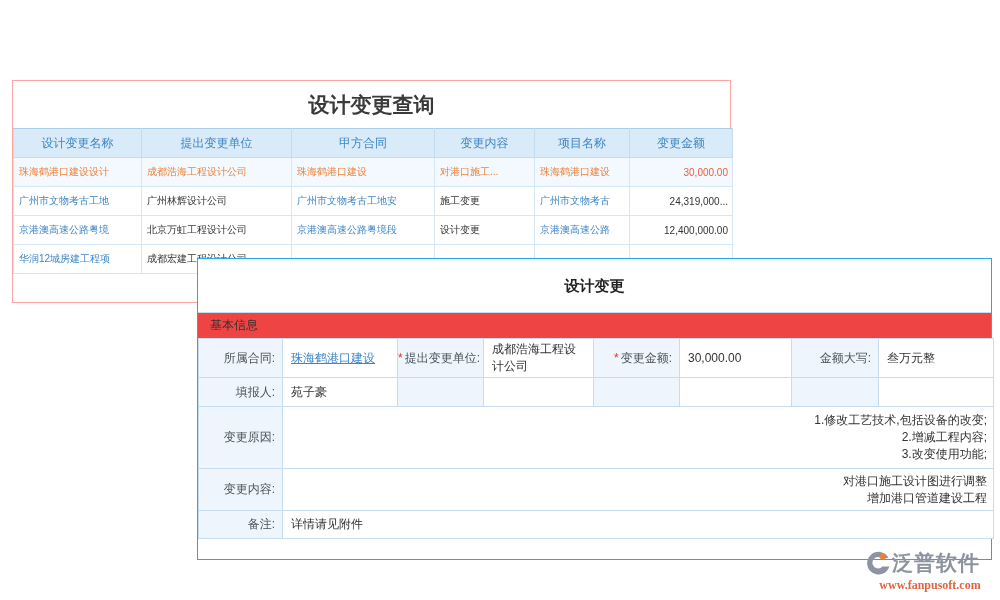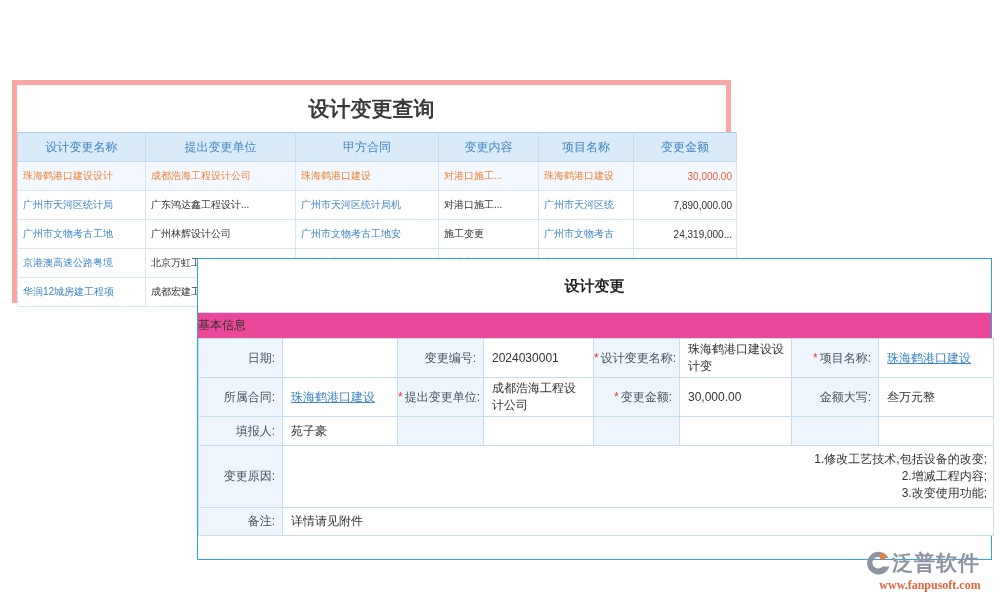--- a/index.html
+++ b/index.html
@@ -10,21 +10,21 @@
     font-family: "Liberation Sans", "DejaVu Sans", sans-serif;
     overflow: hidden;
     color: #333;
   }
 
   
   .query-window {
     position: absolute; left: 12px; top: 80px;
     width: 719px; height: 223px;
     background: #fff;
-    border: 5px solid #fca5a5;
+    border: 1px solid #fca5a5;
     z-index: 1;
   }
   .qw-title {
     height: 47px; line-height: 47px;
     text-align: center;
     font-size: 21px; font-weight: bold; color: #3a3a3a;
   }
   .qw-table { width: 100%; border-collapse: collapse; table-layout: fixed; }
   .qw-table th {
     height: 29px;
@@ -55,22 +55,23 @@
     border: 1px solid #2aa7e0;
     z-index: 2;
   }
   .dlg-title {
     height: 53px; line-height: 53px;
     text-align: center;
     font-size: 15px; font-weight: bold; color: #222;
   }
   .dlg-section {
     height: 26px; line-height: 25px;
-    background: #ec4899;
+    background: #ef4444;
     border-top: 1px solid #c7dcee;
+    padding-left: 12px;
     font-size: 12px; color: #333;
   }
   .dlg-form { width: 100%; border-collapse: collapse; table-layout: fixed; font-size: 12px; }
   .dlg-form td { border: 1px solid #c7dcee; overflow: hidden; vertical-align: middle; }
   .dlg-form td.lbl {
     background: #eef5fc; color: #49545f;
     text-align: right; padding-right: 7px;
     white-space: nowrap;
   }
   .dlg-form td.val { background: #fff; padding: 2px 6px 2px 8px; color: #333; }
@@ -121,28 +122,20 @@
       </tr>
     </thead>
     <tbody>
       <tr class="hl">
         <td>珠海鹤港口建设设计</td>
         <td>成都浩海工程设计公司</td>
         <td>珠海鹤港口建设</td>
         <td>对港口施工...</td>
         <td>珠海鹤港口建设</td>
         <td class="amount">30,000.00</td>
-      </tr>
-      <tr>
-        <td class="blue">广州市天河区统计局</td>
-        <td class="dark">广东鸿达鑫工程设计...</td>
-        <td class="blue">广州市天河区统计局机</td>
-        <td class="dark">对港口施工...</td>
-        <td class="blue">广州市天河区统</td>
-        <td class="dark amount">7,890,000.00</td>
       </tr>
       <tr>
         <td class="blue">广州市文物考古工地</td>
         <td class="dark">广州林辉设计公司</td>
         <td class="blue">广州市文物考古工地安</td>
         <td class="dark">施工变更</td>
         <td class="blue">广州市文物考古</td>
         <td class="dark amount">24,319,000...</td>
       </tr>
       <tr>
@@ -174,30 +167,20 @@
         <col style="width:115px">
         <col style="width:86px">
         <col style="width:110px">
       <col style="width:86px">
         <col style="width:112px">
         <col style="width:87px">
         <col style="width:115px">
     </colgroup>
     <tbody>
       <tr style="height:31px">
-        <td class="lbl">日期:</td>
-        <td class="val"></td>
-        <td class="lbl">变更编号:</td>
-        <td class="val">2024030001</td>
-        <td class="lbl"><span class="req">*</span><span>设计变更名称:</span></td>
-        <td class="val">珠海鹤港口建设设计变</td>
-        <td class="lbl"><span class="req">*</span><span>项目名称:</span></td>
-        <td class="val"><span class="lnk">珠海鹤港口建设</span></td>
-      </tr>
-      <tr style="height:31px">
         <td class="lbl">所属合同:</td>
         <td class="val"><span class="lnk">珠海鹤港口建设</span></td>
         <td class="lbl"><span class="req">*</span><span>提出变更单位:</span></td>
         <td class="val">成都浩海工程设计公司</td>
         <td class="lbl"><span class="req">*</span><span>变更金额:</span></td>
         <td class="val">30,000.00</td>
         <td class="lbl">金额大写:</td>
         <td class="val">叁万元整</td>
       </tr>
       <tr style="height:29px">
@@ -209,20 +192,27 @@
         <td class="val"></td>
         <td class="lbl"></td>
         <td class="val"></td>
       </tr>
       <tr style="height:62px">
         <td class="lbl">变更原因:</td>
         <td class="val" colspan="7">
           <div class="ml">1.修改工艺技术,包括设备的改变;</div>
           <div class="ml">2.增减工程内容;</div>
           <div class="ml">3.改变使用功能;</div>
+        </td>
+      </tr>
+      <tr style="height:42px">
+        <td class="lbl">变更内容:</td>
+        <td class="val" colspan="7">
+          <div class="ml">对港口施工设计图进行调整</div>
+          <div class="ml">增加港口管道建设工程</div>
         </td>
       </tr>
       <tr style="height:28px">
         <td class="lbl">备注:</td>
         <td class="val" colspan="7">详情请见附件</td>
       </tr>
     </tbody>
   </table>
 </div>
 

